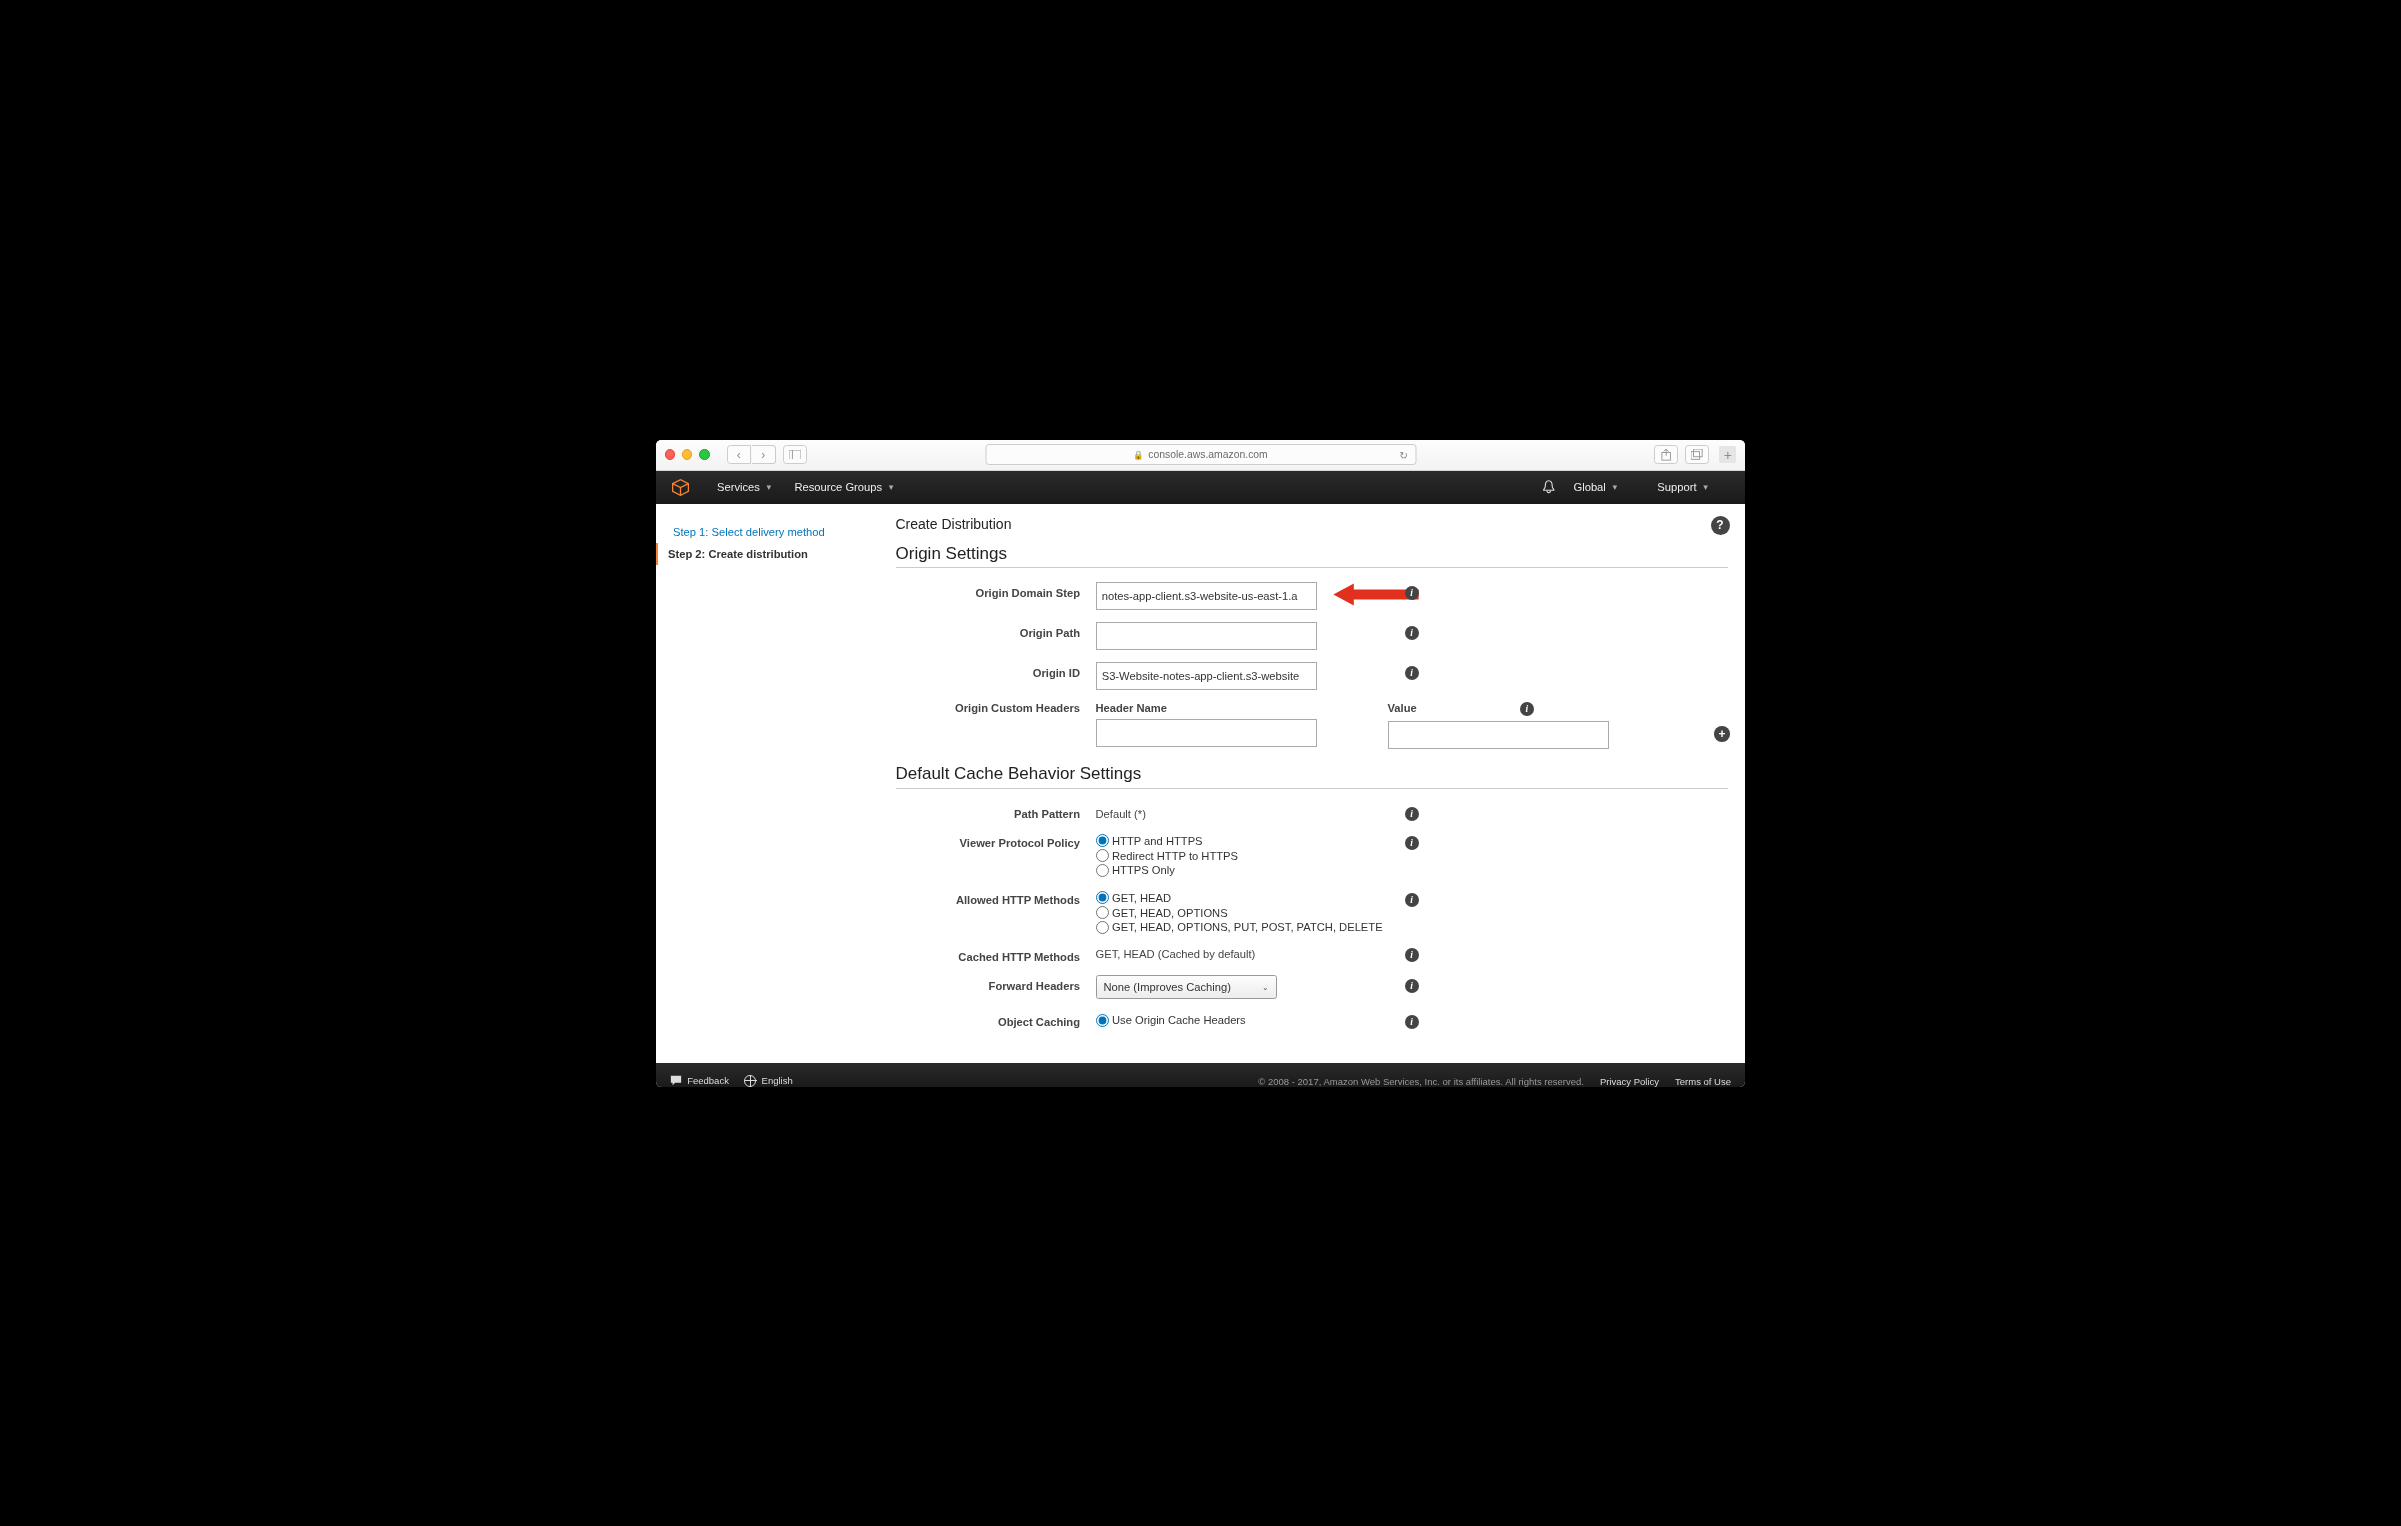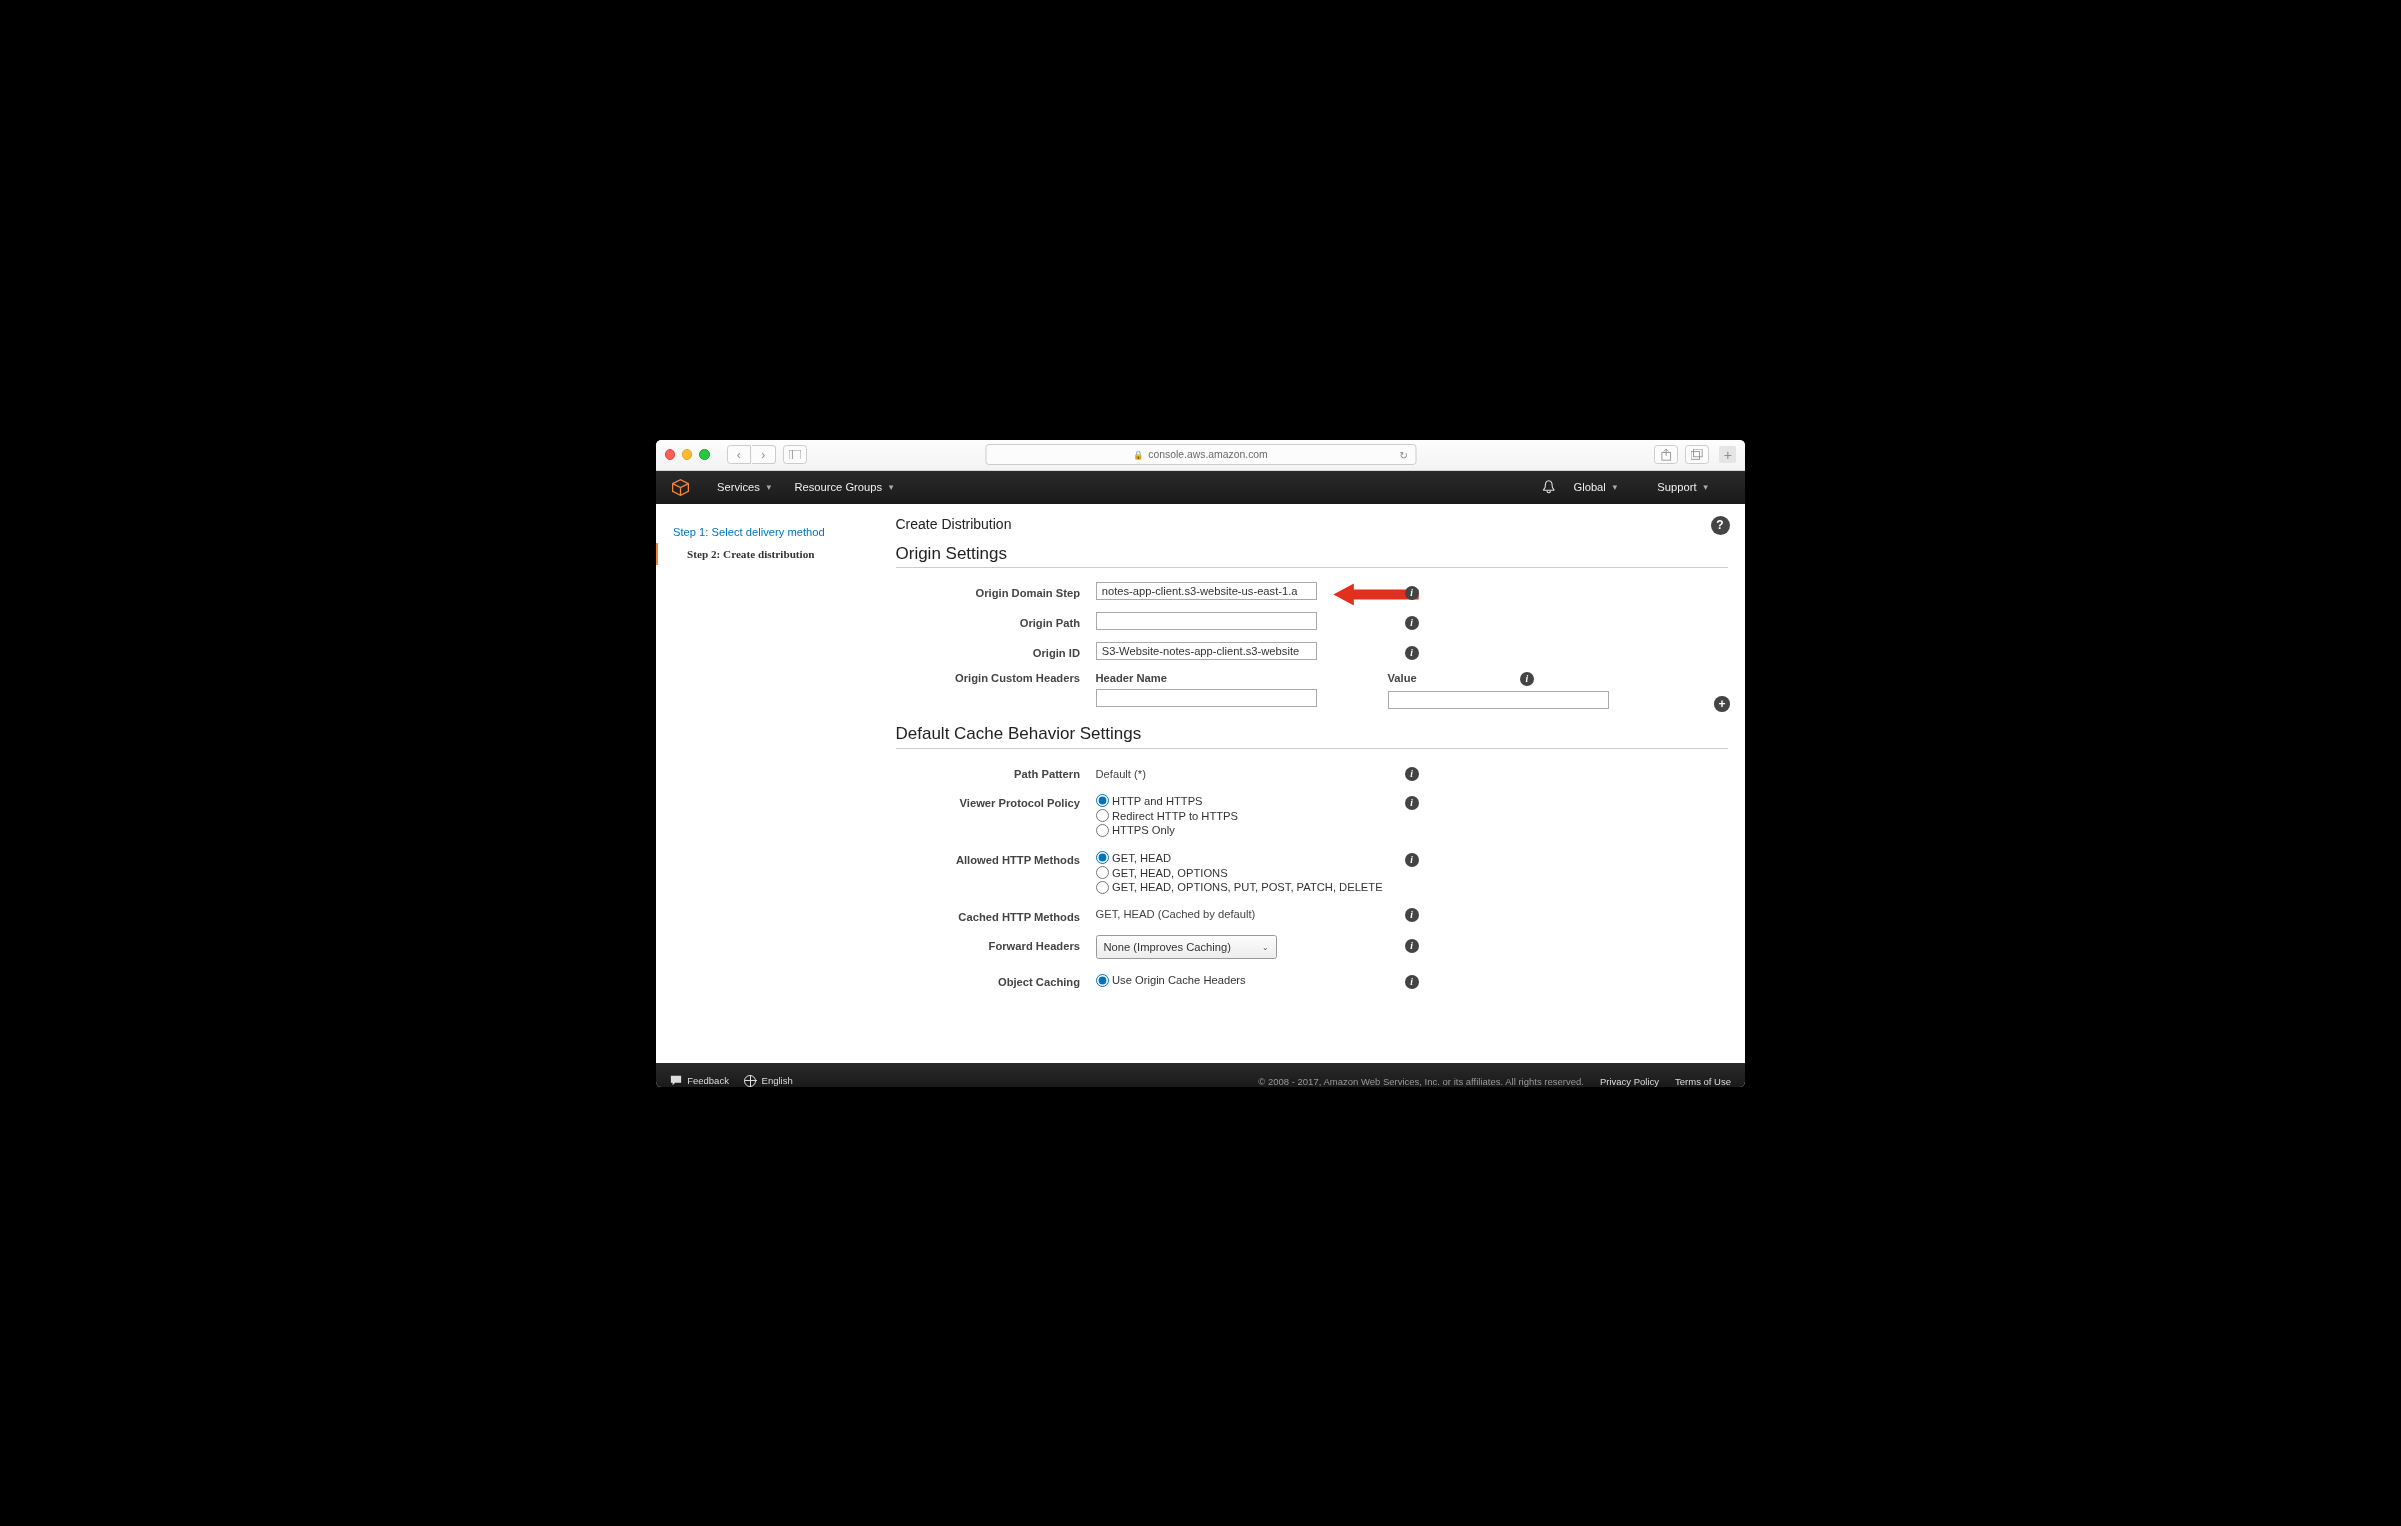--- a/index.html
+++ b/index.html
@@ -31,30 +31,30 @@
 .aws-menu { display: flex; align-items: center; margin-right: 21.6px; cursor: pointer; }
 .aws-menu .chev { margin-left: 5.2px; font-size: 7.8px; color: #aaa; }
 .aws-right { margin-left: auto; display: flex; gap: 17px; }
 .bell { width: 15.5px; height: 15.5px; }
 
 
 .main { display: flex; min-height: 559px; background: #fff; }
 .sidebar { width: 224px; padding: 17px 0 0 0; border-right: none; }
 .step { padding: 5.2px 17px; font-size: 11.2px; }
 .step.link { color: #0073bb; cursor: pointer;}
-.step.active { color: #333; border-left: 2.6px solid #f58536; font-weight: bold; padding-left: 29px; font-family: Liberation Serif, serif; }
+.step.active { color: #333; border-left: 2.6px solid #f58536; font-weight: bold; padding-left: 10px; }
 .content { flex: 1; padding: 12px 17px 0 15.5px; position: relative; }
 h1.pg-title { font-size: 14px; font-weight: 400; color: #222; margin-bottom: 0; }
 .help-icon { position: absolute; right: 15.5px; top: 12px; width: 19px; height: 19px; background: #444; color: #fff; border-radius: 50%; display: flex; align-items: center; justify-content: center; font-weight: bold; font-size: 12px; }
 h2.section { font-size: 17px; font-weight: 400; color: #222; border-bottom: 0.9px solid #ccc; padding-bottom: 3.5px; margin-top: 12px; margin-bottom: 14px; }
 
 .form-row { display: flex; align-items: flex-start; margin-bottom: 12px; }
 .form-label { width: 200px; text-align: right; font-weight: bold; color: #444; font-size: 11.2px; padding-right: 15.5px; padding-top: 5.2px; }
 .form-control { position: relative; flex: 1; display: flex; align-items: flex-start; }
-.text-input { width: 221px; height: 18px; border: 0.9px solid #aaa; padding: 0 5.2px; font-size: 11.2px; color: #333; background: #fff; }
+.text-input { width: 221px; height: 28px; border: 0.9px solid #aaa; padding: 0 5.2px; font-size: 11.2px; color: #333; background: #fff; }
 .info { width: 14px; height: 14px; background: #444; color: #fff; border-radius: 50%; display: inline-flex; align-items: center; justify-content: center; font-weight: bold; font-size: 9.5px; font-style: italic; font-family: Georgia, serif; }
 .info-col { position: absolute; left: 309px; top: 4.3px;}
 .arrow { position: absolute; left: 237px; top: -1.7px; }
 .arrow-svg { width: 86px; height: 29px; }
 
 .custom-headers-row { display: flex; align-items: flex-start; }
 .custom-headers-row .form-label { padding-top: 0; }
 .header-col { display: flex; flex-direction: column; }
 .header-col-label { font-weight: bold; font-size: 11.2px; color: #444; margin-bottom: 5.2px; }
 .value-col { margin-left: 71px; }

